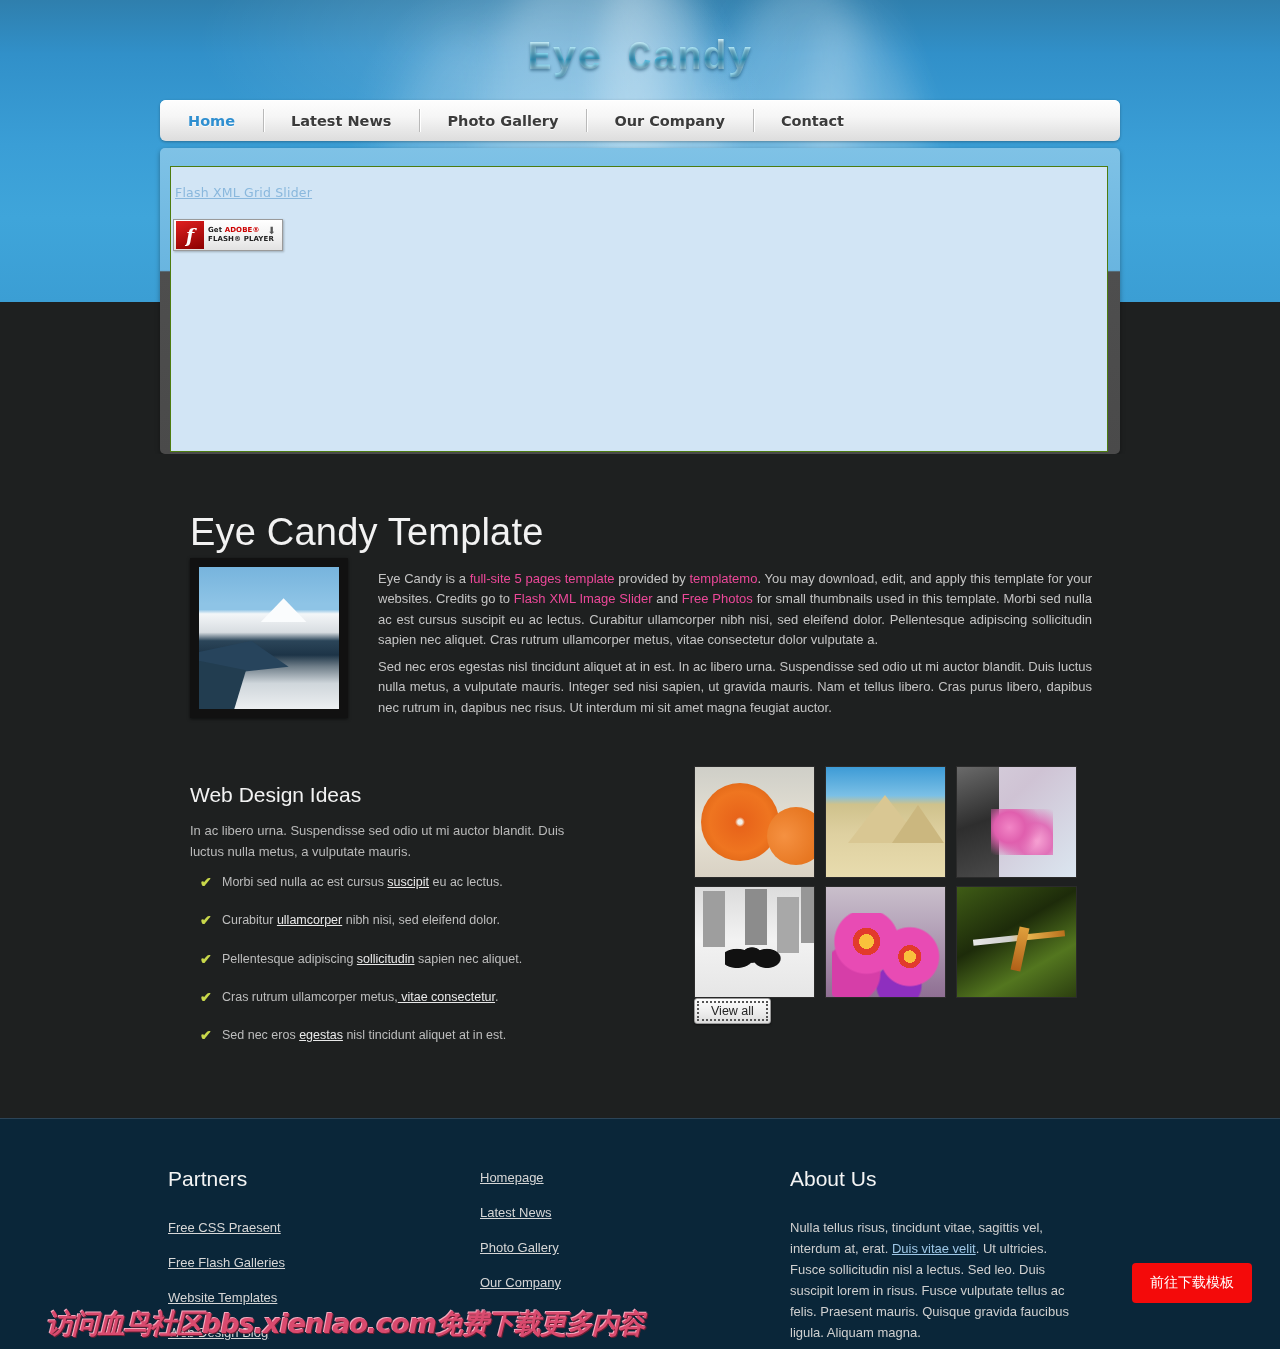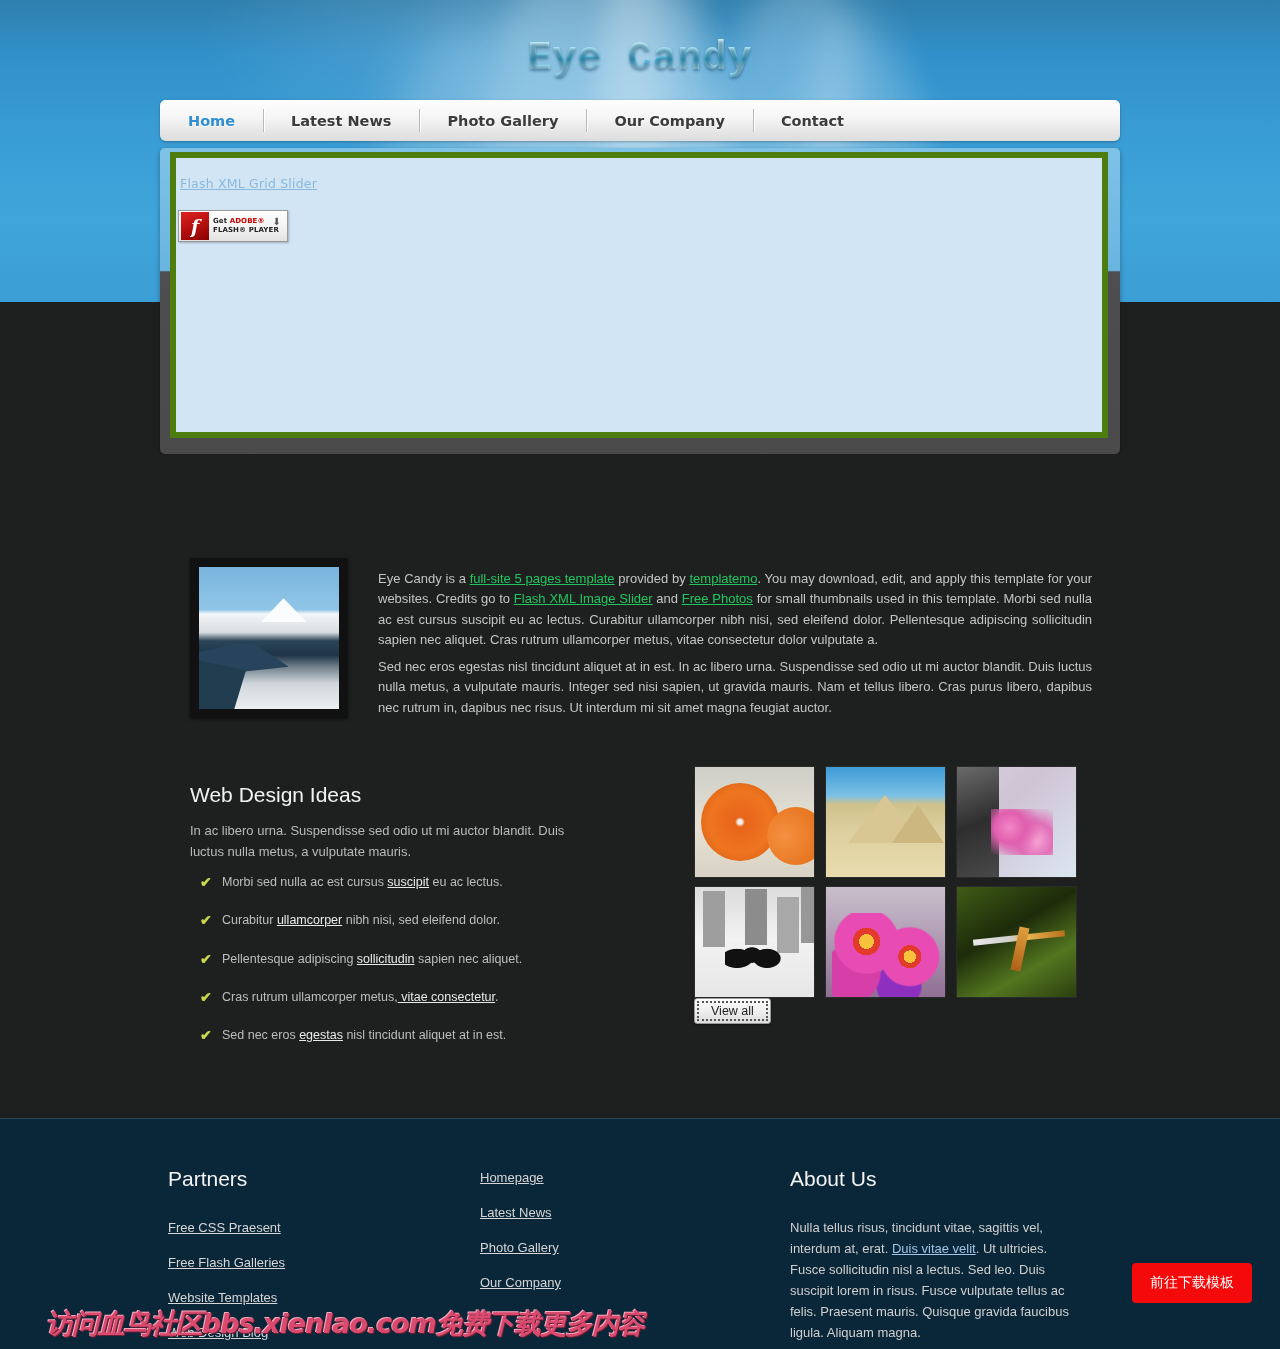--- a/index.html
+++ b/index.html
@@ -64,23 +64,23 @@
 
   
   #slider-wrap {
     position:absolute; left:160px; top:148px; width:960px; height:306px;
     background:linear-gradient(180deg,#7fc2e6 0%, #69b5e0 40%, #4e4e4e 40.5%, #4a4a4a 100%);
     border-radius:5px;
     padding:10px;
     box-shadow:0 2px 5px rgba(0,0,0,.35);
   }
   #slider-inner {
-    position:absolute; left:170px; top:152px; width:938px; height:286px;
+    position:absolute; left:170px; top:166px; width:938px; height:286px;
     background:#d2e5f5;
-    border:6px solid #4d7c0f;
+    border:1px solid #4d7c0f;
   }
   #slider-link {
     position:absolute; left:4px; top:18px;
     font-size:12.5px; color:#8ab8dd; text-decoration:underline; cursor:pointer;
     letter-spacing:.2px;
   }
   #flash-badge {
     position:absolute; left:2px; top:52px; width:110px; height:32px;
     background:linear-gradient(180deg,#ffffff 0%,#f2f2f2 55%,#e2e2e2 100%);
     border:1px solid #9a9a9a;
@@ -133,21 +133,21 @@
     background:#223d50; clip-path:polygon(0% 0%, 80% 20%, 60% 100%, 0% 100%);
   }
 
   .body-copy {
     position:absolute; left:378px; width:714px;
     font-size:13px; line-height:1.57; color:#c4c4c4; text-align:justify;
     font-family:"Liberation Sans", sans-serif;
   }
   #para1 { top:102px; }
   #para2 { top:190px; }
-  .body-copy a, .ln { color:#22c55e; text-decoration:underline; cursor:pointer;margin-top:28px; }
+  .body-copy a, .ln { color:#ec4899; cursor:pointer;margin-top:28px; }
 
   
   #ideas-title {
     position:absolute; left:190px; top:312px;
     font-size:21px; color:#f2f2f2; font-weight:normal;
     font-family:"Liberation Sans", sans-serif;
   }
   #ideas-intro {
     position:absolute; left:190px; top:354px; width:380px;
     font-size:13px; line-height:1.58; color:#b9b9b9;
@@ -310,20 +310,21 @@
     <div class="flash-txt">
       <span>Get </span><span class="adobe">ADOBE®</span><br>
       <span>FLASH® PLAYER</span>
     </div>
     <span id="flash-arrow">⬇</span>
   </div>
 </div>
 
 <div id="main">
 
+  <h1 id="page-title">Eye Candy Template</h1>
 
   <div id="intro-photo">
     <div class="pic">
       <div class="peak"></div>
       <div class="ridge"></div>
       <div class="dark"></div>
     </div>
   </div>
 
   <p class="body-copy" id="para1">

